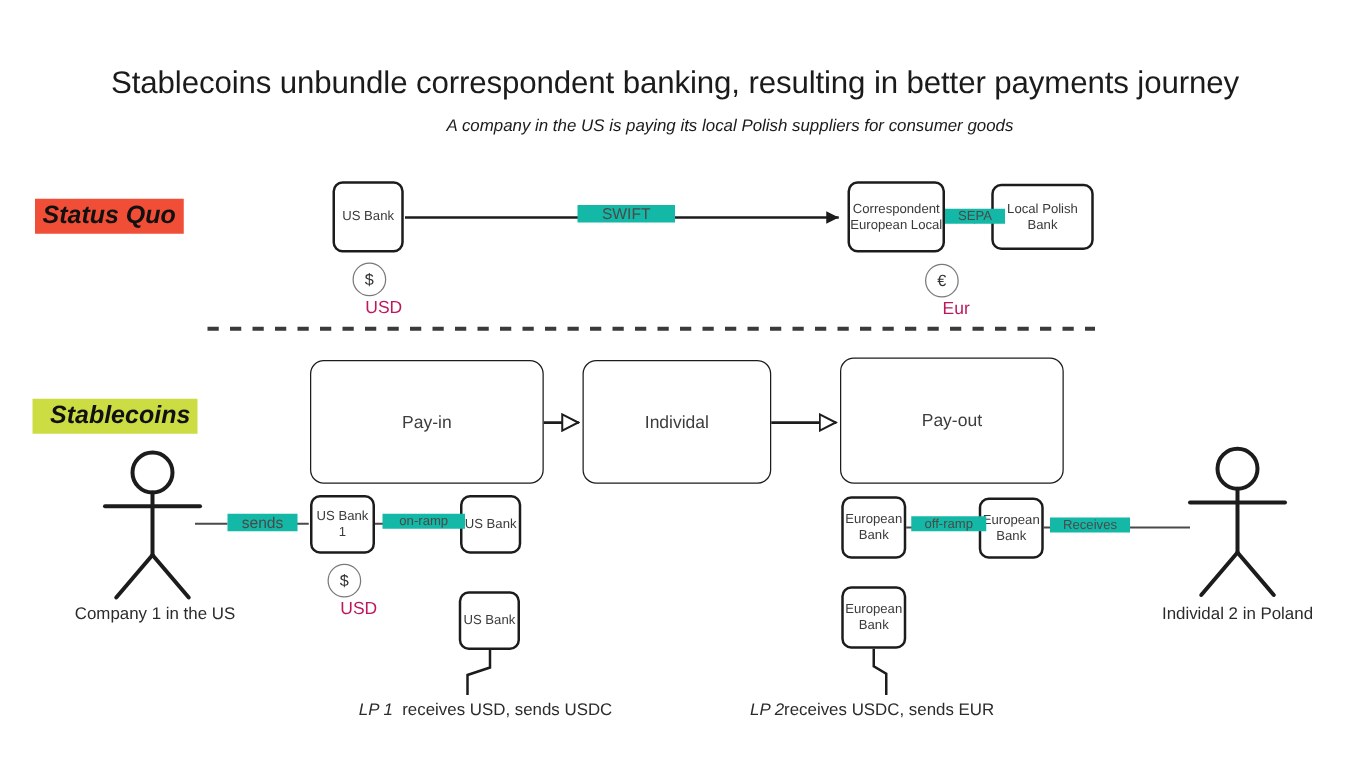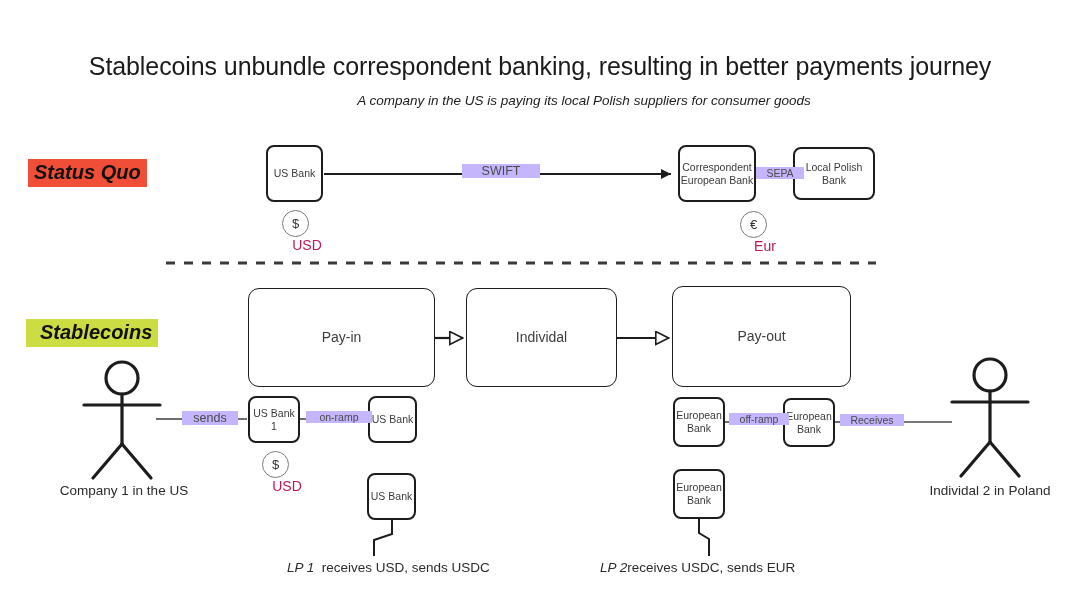--- a/index.html
+++ b/index.html
@@ -121,21 +121,21 @@
     margin-left: 12px;
   }
   #usd-label-top    { left: 255px; top: 237px; width: 80px; }
   #eur-label-top    { left: 713px; top: 238px; width: 80px; }
   #usd-label-bottom { left: 235px; top: 478px; width: 80px; }
 
   
   .edge-label {
     font-size: 12.5px;
     color: #4a4a4a;
-    background: #c4b5fd;
+    background: #14b8a6;
     white-space: nowrap;
     text-align: center;
     padding: 0 4px;
   }
   .edge-label.tiny { font-size: 10.5px; }
   #swift-label   { left: 462px; top: 164px; width: 70px; }
   #sepa-label    { left: 756px; top: 167px; width: 40px; }
   #sends-label   { left: 182px; top: 411px; width: 48px; }
   #onramp-label  { left: 306px; top: 411px; width: 58px; }
   #offramp-label { left: 729px; top: 413px; width: 52px; }
@@ -221,21 +221,21 @@
 
 <div class="abs title">Stablecoins unbundle correspondent banking, resulting in better payments journey</div>
 <div class="abs subtitle">A company in the US is paying its local Polish suppliers for consumer goods</div>
 
 <div class="abs seclabel" id="status-quo-label" style="background:#f04e37;">Status Quo</div>
 
 <div class="abs seclabel" id="stablecoins-label" style="background:#ccdd44;padding-left:14px;">Stablecoins</div>
 
 <div class="abs node small" id="us-bank-box">US Bank</div>
 
-<div class="abs node small" id="correspondent-box">Correspondent European Bank</div>
+<div class="abs node small" id="correspondent-box">Correspondent European Local</div>
 
 <div class="abs node small" id="local-polish-box">Local Polish Bank</div>
 
 <div class="abs edge-label" id="swift-label">SWIFT</div>
 
 <div class="abs edge-label tiny" id="sepa-label">SEPA</div>
 
 <div class="abs coin" id="usd-coin-top">$</div>
 <div class="abs ccy-label" id="usd-label-top">USD</div>
 

